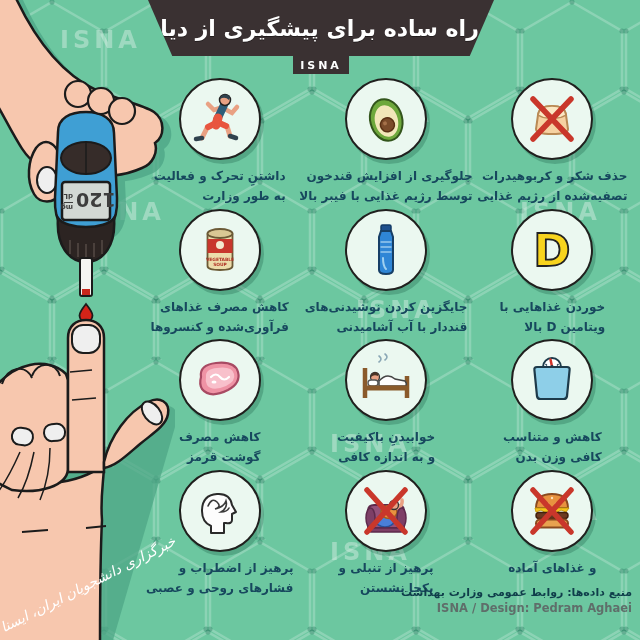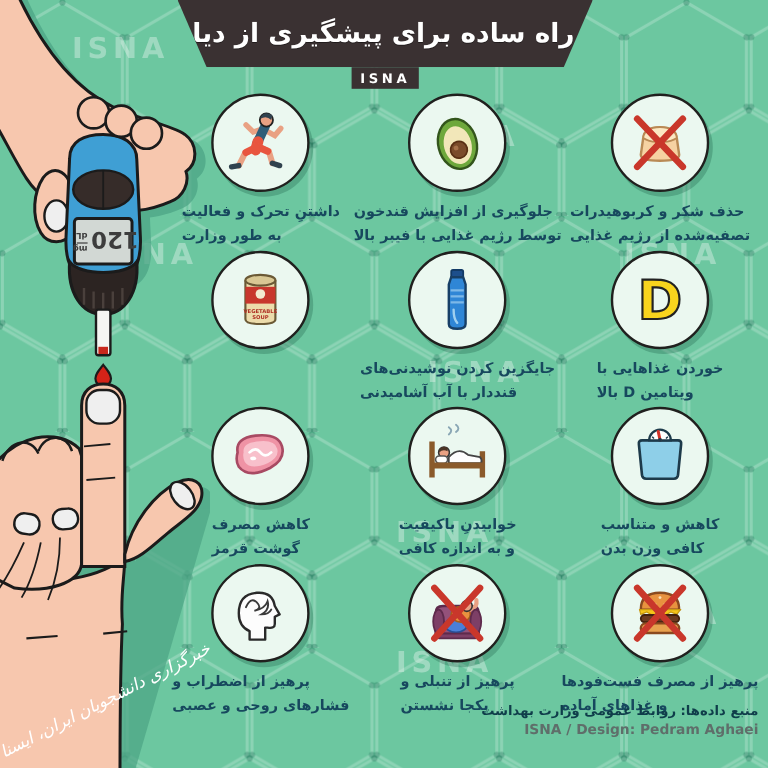--- a/index.html
+++ b/index.html
@@ -19,21 +19,21 @@
           background:#3a3132;color:#fff;font-size:11px;font-weight:bold;
           letter-spacing:3px;display:flex;align-items:center;justify-content:center;}
   .grid{position:absolute;left:140px;top:76px;width:492px;height:522px;z-index:3;
         display:grid;grid-template-columns:repeat(3,1fr);grid-template-rows:repeat(4,1fr);
         direction:rtl;}
   .cell{display:flex;flex-direction:column;align-items:center;}
   .circle{width:78px;height:78px;border-radius:50%;background:#ebf8f0;
           border:2px solid #20201e;box-shadow:3px 4px 0 rgba(20,86,66,.28);
           display:flex;align-items:center;justify-content:center;margin-top:2px;}
   .circle svg{display:block;}
-  .caption{margin-top:6px;text-align:left;direction:rtl;color:#17485e;
+  .caption{margin-top:6px;text-align:right;direction:rtl;color:#17485e;
            font-size:12px;font-weight:bold;line-height:20px;white-space:nowrap;}
   .caption span{display:block;}
   .script-wm{position:absolute;left:-12px;top:576px;width:200px;z-index:4;
            transform:rotate(-27deg);color:#fff;font-size:14px;font-style:italic;
            direction:rtl;text-align:center;white-space:nowrap;}
   .credits{position:absolute;right:8px;bottom:24px;z-index:4;text-align:right;direction:rtl;}
   .credits .src{color:#0f3d4a;font-size:11px;font-weight:bold;line-height:16px;}
   .credits .design{color:#5f6e6a;font-size:11.5px;font-weight:bold;line-height:15px;direction:ltr;}
 </style>
 </head>
@@ -220,20 +220,24 @@
       <div class="circle">
         <svg width="60" height="60" viewBox="0 0 60 60">
           <path d="M17.5 13.5 V46 Q17.5 50 30 50 Q42.5 50 42.5 46 V13.5" fill="#ecdcab" stroke="#6b5a36" stroke-width="1.8"></path>
           <rect x="17.5" y="19" width="25" height="14" fill="#c8372d"></rect>
           <circle cx="30" cy="25" r="4" fill="#f3ead0"></circle>
           <ellipse cx="30" cy="13.5" rx="12.5" ry="4.5" fill="#d9c894" stroke="#6b5a36" stroke-width="1.8"></ellipse>
           <text x="30" y="40.5" font-size="4.4" text-anchor="middle" fill="#b03226" font-weight="bold" font-family="DejaVu Sans, sans-serif">VEGETABLE</text>
           <text x="30" y="46" font-size="4.4" text-anchor="middle" fill="#b03226" font-weight="bold" font-family="DejaVu Sans, sans-serif">SOUP</text>
         </svg>
       </div>
+      <div class="caption">
+        <span>کاهش مصرف غذاهای</span>
+        <span>فرآوری‌شده و کنسروها</span>
+      </div>
     </div>
 
     <div class="cell">
       <div class="circle">
         <svg width="60" height="60" viewBox="0 0 60 60">
           <path d="M15 17 H45 Q48 17 47.6 20 L45 46 Q44.6 49 41.6 49 H18.4 Q15.4 49 15 46 L12.4 20 Q12 17 15 17 Z" fill="#8ecfe8" stroke="#1d3a4a" stroke-width="2.2"></path>
           <path d="M21 17 A9 9 0 0 1 39 17 Z" fill="#fff" stroke="#1d3a4a" stroke-width="2"></path>
           <path d="M23.5 14 L25 15.5 M36.5 14 L35 15.5" stroke="#1d3a4a" stroke-width="1.2"></path>
           <path d="M30 16.5 L28.5 9.5" stroke="#d3342a" stroke-width="2.5" stroke-linecap="round"></path>
           <circle cx="30" cy="16.5" r="1.6" fill="#1d3a4a"></circle>
@@ -289,21 +293,20 @@
             <circle cx="26" cy="23" r="1.2" fill="#fbe0b8"></circle>
           <circle cx="34" cy="23" r="1.2" fill="#fbe0b8"></circle>
           <path d="M13 27 H47 L44 31 L39 29 L34 32 L29 29 L24 32 L19 29 L14 31 Z" fill="#f5c51a" stroke="#c89a10" stroke-width="1"></path>
           <rect x="14" y="31.5" width="32" height="6" rx="3" fill="#6b3a20" stroke="#42210f" stroke-width="1.5"></rect>
           <rect x="14" y="38.5" width="32" height="8" rx="4" fill="#e8a24f" stroke="#8a4a1f" stroke-width="2"></rect>
           <line x1="11" y1="9" x2="49" y2="51" stroke="#c9372b" stroke-width="5.5" stroke-linecap="round"></line>
           <line x1="49" y1="9" x2="11" y2="51" stroke="#c9372b" stroke-width="5.5" stroke-linecap="round"></line>
         </svg>
       </div>
       <div class="caption">
-        <span>پرهیز از مصرف فست‌فودها</span>
         <span>و غذاهای آماده</span>
       </div>
     </div>
 
     <div class="cell">
       <div class="circle">
         <svg width="60" height="60" viewBox="0 0 60 60">
           <path d="M12 47 V30 Q12 24 18 24 H42 Q48 24 48 30 V47 Z" fill="#94517a" stroke="#5e2a4c" stroke-width="2"></path>
           <ellipse cx="29" cy="40" rx="9" ry="6" fill="#4a7fd9" stroke="#2a4f96" stroke-width="1.5"></ellipse>
           <ellipse cx="33" cy="31" rx="8" ry="6.5" fill="#e8923f" stroke="#a55f1d" stroke-width="1.5"></ellipse>

